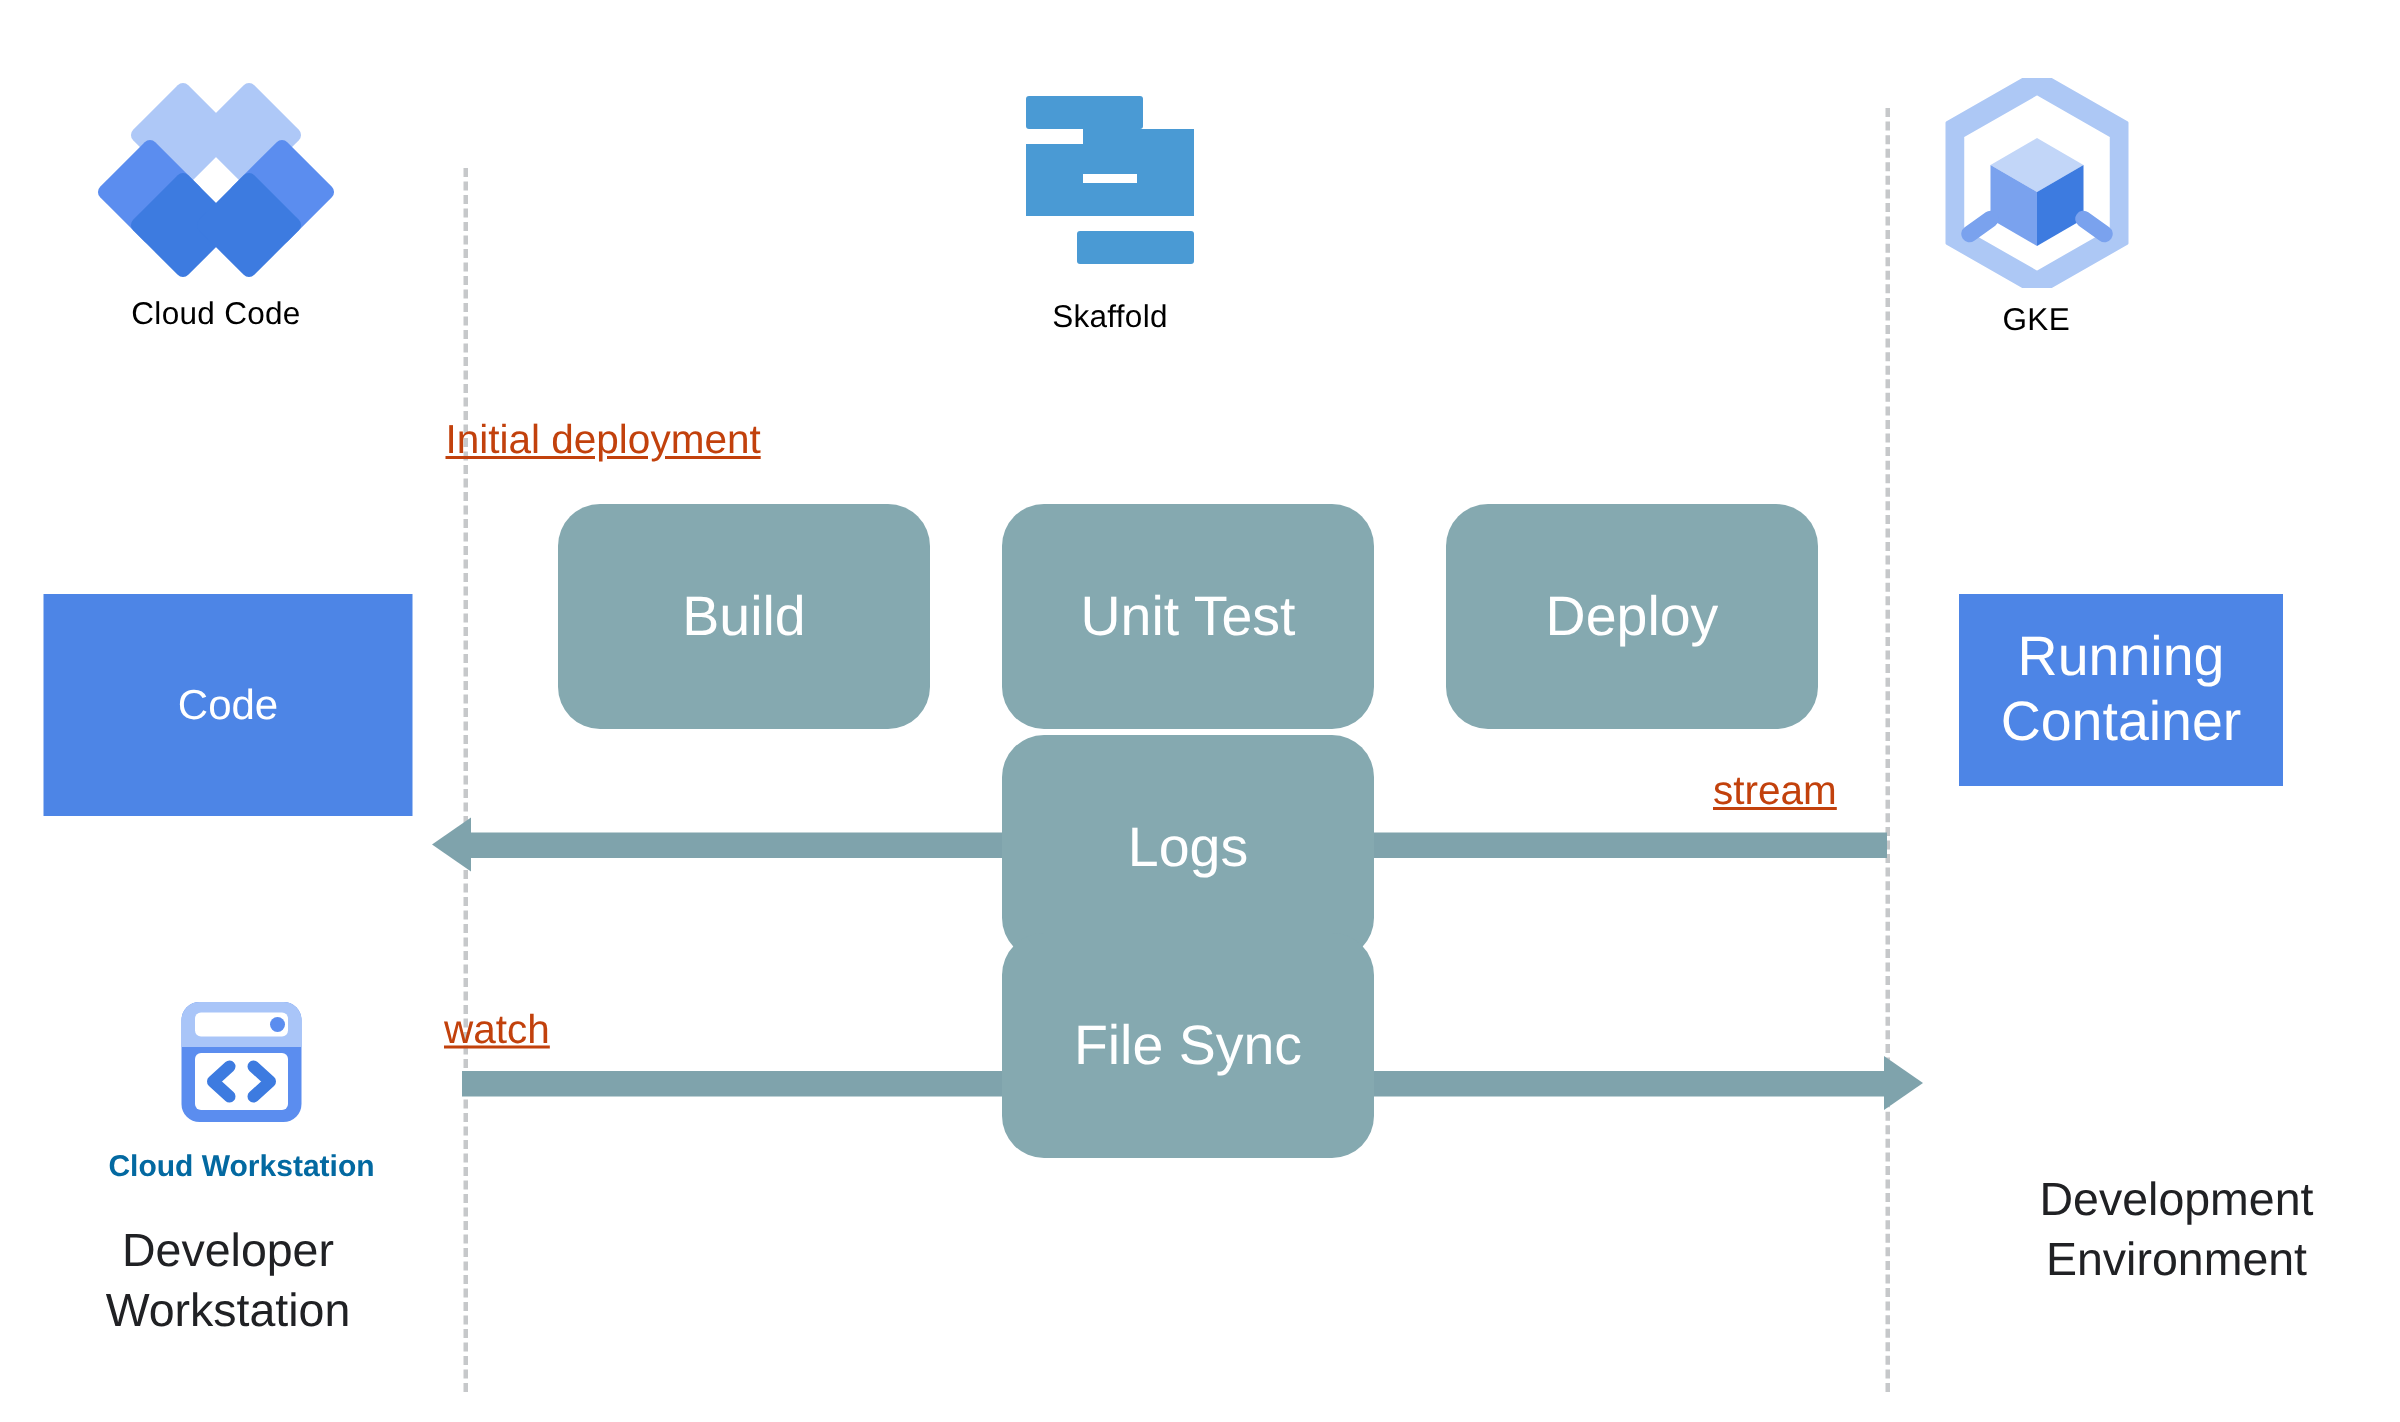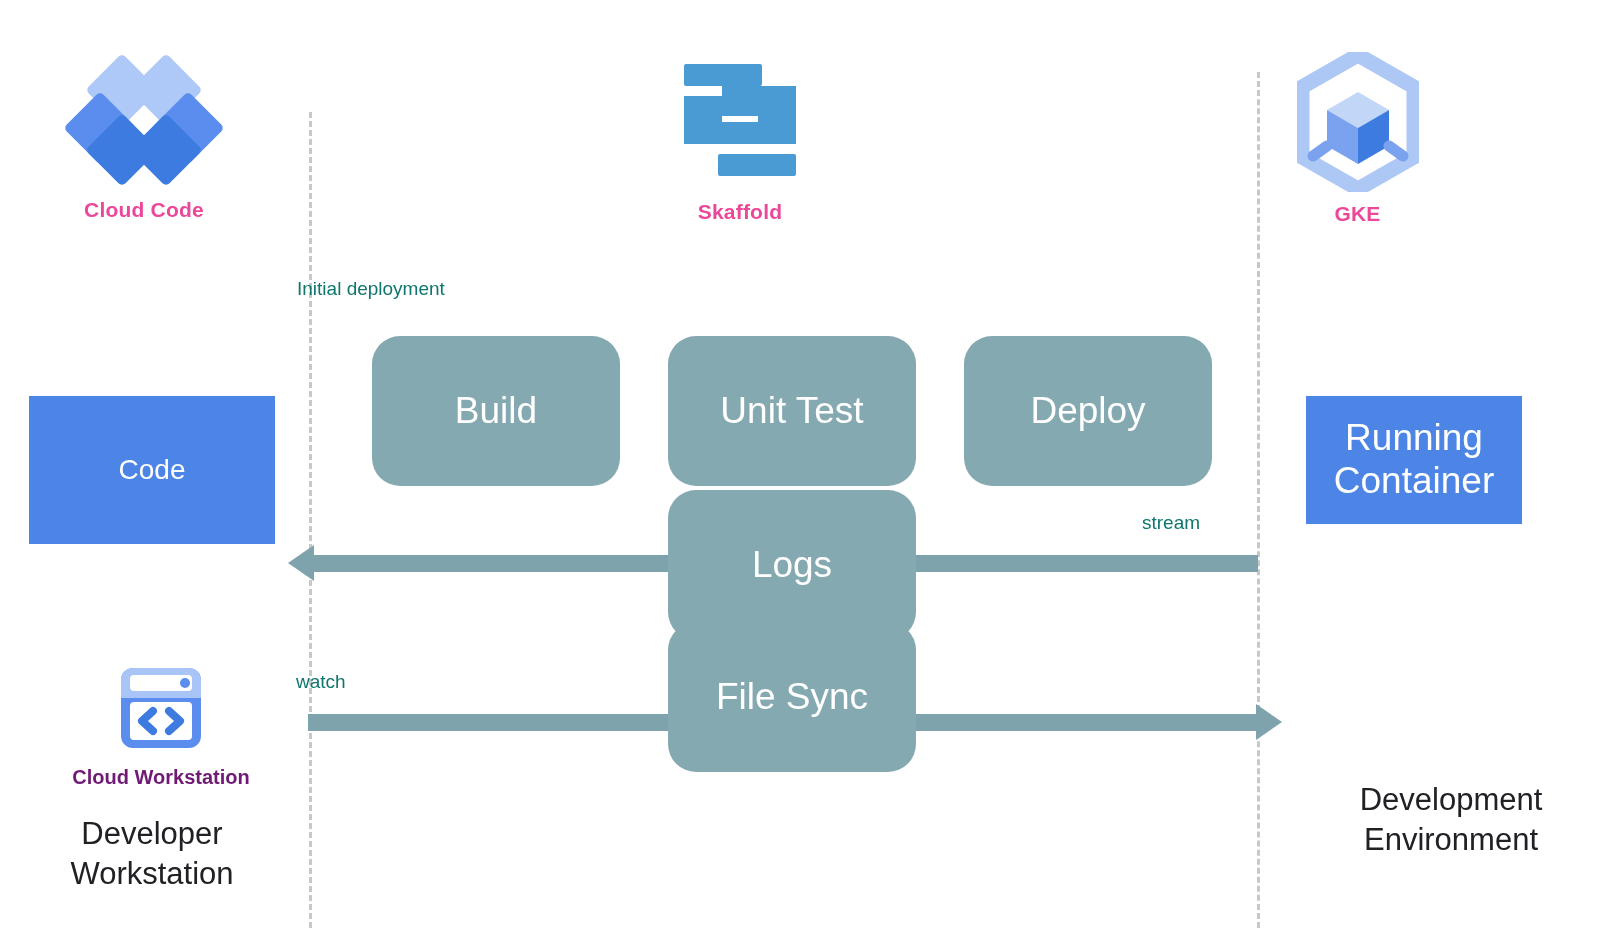--- a/index.html
+++ b/index.html
@@ -27,22 +27,22 @@
   #boundary-left  { left: 309px; top: 112px; height: 816px; }
   #boundary-right { left: 1257px; top: 72px;  height: 856px; }
 
   
   .logo-block {
     position: absolute;
     text-align: center;
   }
   .logo-caption {
     font-size: 21px;
-    font-weight: bold;
-    color: #ec4899;
+    font-weight: normal;
+    color: #000000;
     letter-spacing: .2px;
     white-space: nowrap;
   }
 
   
   #cloudcode-logo { left: 38px; top: 62px; width: 212px; }
   .cc-grid {
     position: relative;
     width: 150px;
     height: 118px;
@@ -135,24 +135,25 @@
   #filesync-arrowhead {
     left: 1256px; top: 704px;
     border-top: 18px solid transparent;
     border-bottom: 18px solid transparent;
     border-left: 26px solid #7fa3ac;
   }
 
   
   .annotation {
     position: absolute;
-    font-size: 19px;
-    color: #0f766e;
+    font-size: 27px;
+    color: #c2410c;
     white-space: nowrap;
     z-index: 4;
+    text-decoration: underline;
   }
   #label-initial-deployment { left: 297px;  top: 278px; }
   #label-watch              { left: 296px;  top: 671px; }
   #label-stream             { left: 1142px; top: 512px; text-align: right; }
 
   
   .bottom-caption {
     position: absolute;
     font-size: 31px;
     color: #202124;
@@ -165,21 +166,21 @@
     left: 1306px; top: 780px; width: 290px; text-align: center;
   }
 
   #cloud-workstation-icon-wrap {
     position: absolute;
     left: 56px; top: 662px; width: 210px; text-align: center;
   }
   #cloud-workstation-caption {
     font-size: 20px;
     font-weight: bold;
-    color: #701a75;
+    color: #0369a1;
     white-space: nowrap;
     margin-top: 8px;
   }
 </style>
 </head>
 <body>
 
 <div id="canvas">
 
   <div class="boundary" id="boundary-left"></div>

